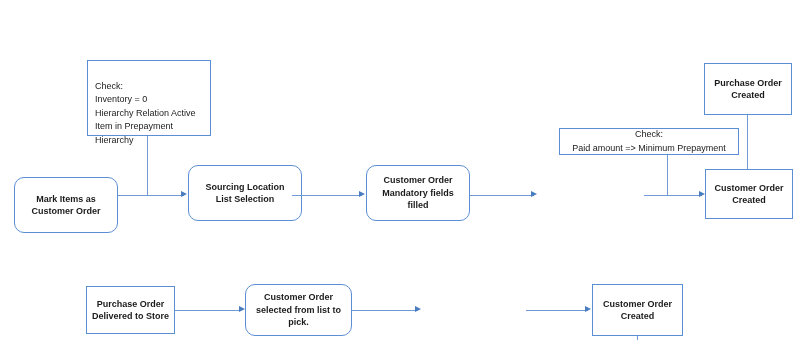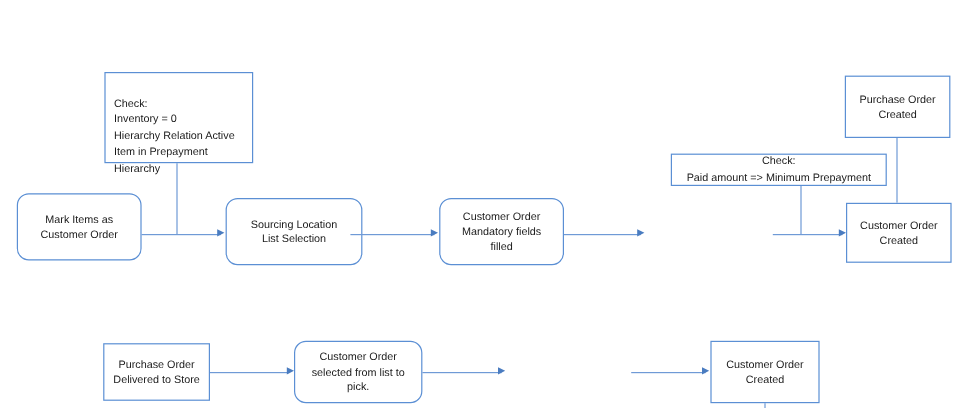--- a/index.html
+++ b/index.html
@@ -22,20 +22,21 @@
     border: 1.3px solid #5B8FD4;
     background: #ffffff;
     color: #1a1a1a;
     font-size: 9px;
     line-height: 12.5px;
     display: flex;
     align-items: center;
     justify-content: center;
     text-align: center;
     padding: 4px 4px;
+    font-weight: bold;
   }
   .node.rounded {
     border-radius: 10px;
   }
   .note {
     position: absolute;
     box-sizing: border-box;
     border: 1.3px solid #5B8FD4;
     background: #ffffff;
     color: #1a1a1a;
@@ -76,21 +77,21 @@
   <div class="note" style="left:87px; top:17px; width:124px; height:76px;">
     <span>Check:
 Inventory = 0
 Hierarchy Relation Active
 Item in Prepayment
 Hierarchy</span>
   </div>
 
   <div class="conn v" style="left:147px; top:93px; height:59px;"></div>
 
-  <div class="node rounded" style="left:14px; top:118px; width:104px; height:56px;">
+  <div class="node rounded" style="left:14px; top:134px; width:104px; height:56px;">
     <span style="white-space:pre-line;">Mark Items as
 Customer Order</span>
   </div>
 
   <div class="conn h" style="left:118px; top:151.5px; width:66px;"></div>
   <div class="arrowhead" style="left:181px; top:148.4px;"></div>
 
   <div class="node rounded" style="left:188px; top:122px; width:114px; height:56px;">
     <span style="white-space:pre-line;">Sourcing Location
 List Selection</span>

